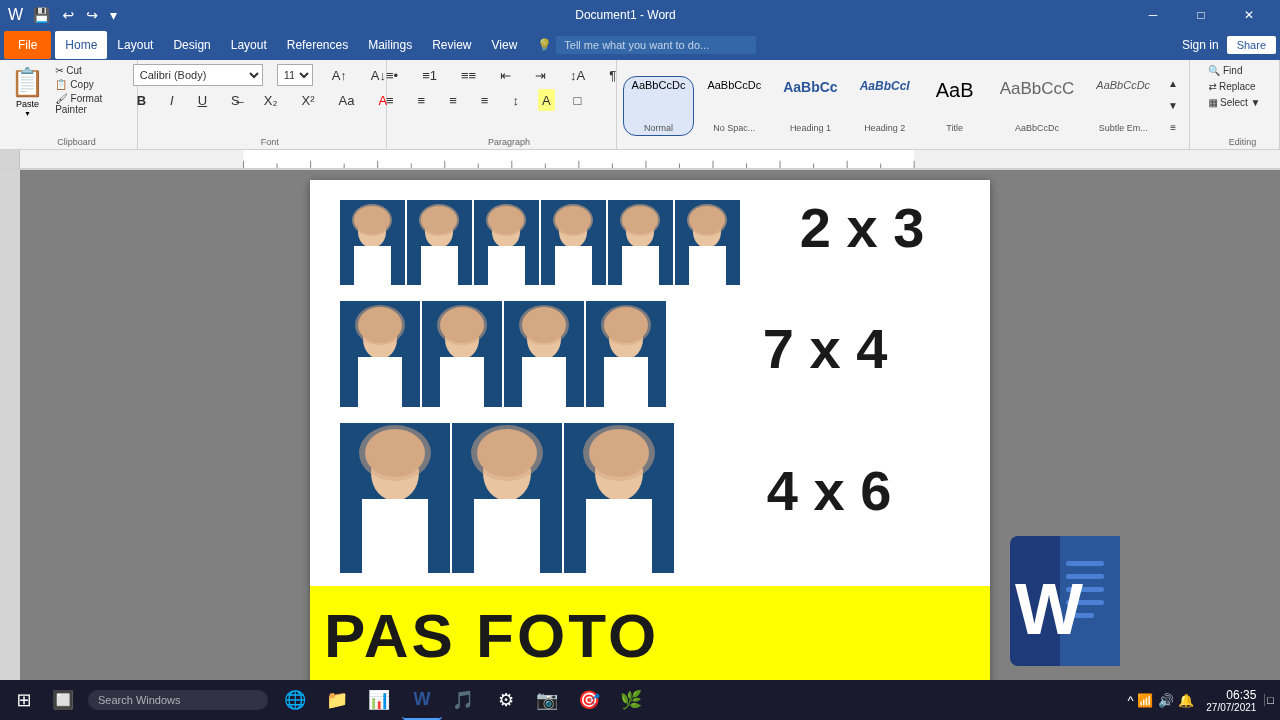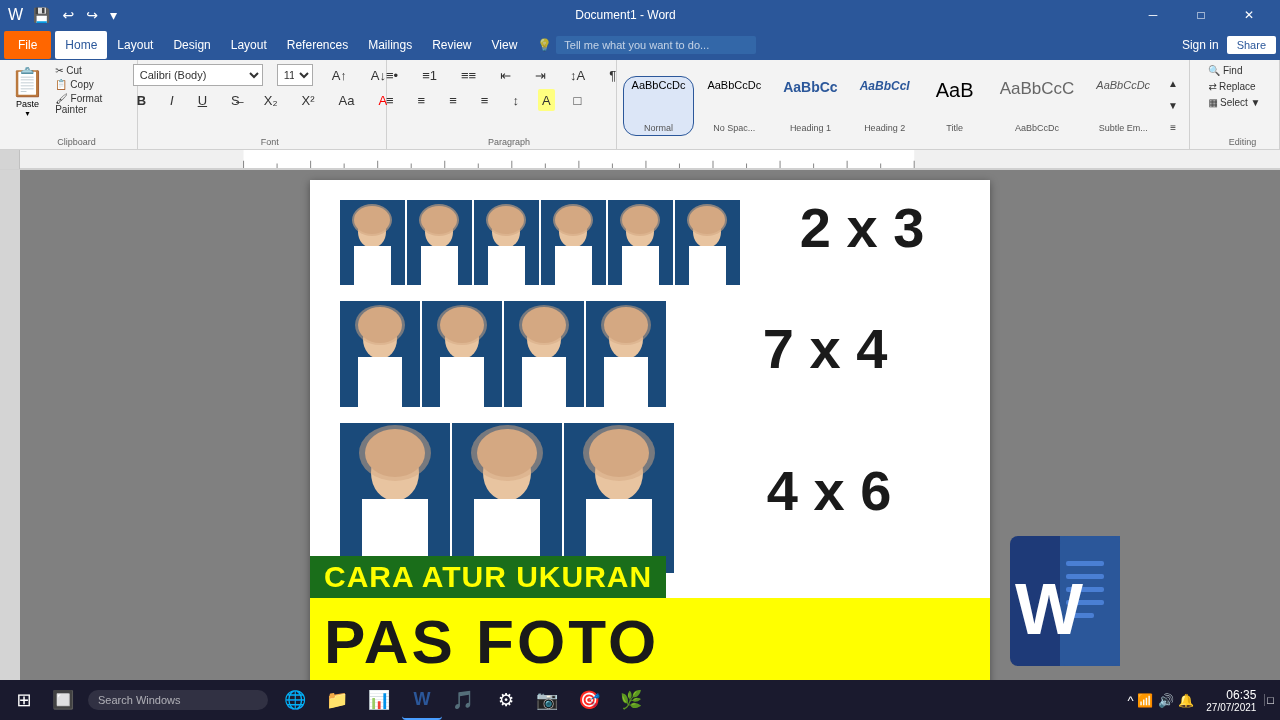--- a/index.html
+++ b/index.html
@@ -668,22 +668,21 @@
                 <ellipse cx="55" cy="30" rx="30" ry="24" fill="#d4a882"></ellipse>
                 <rect x="22" y="76" width="66" height="74" fill="white"></rect>
                 <ellipse cx="55" cy="30" rx="36" ry="28" fill="#d4a882" opacity="0.5"></ellipse>
               </svg>
           </div>
         </div>
         <div class="size-label" style="font-size:56px;margin-left:24px;font-family:Arial Black,Arial,sans-serif;font-weight:900;line-height:1;padding-top:40px;">4 x 6</div>
       </div>
 
       <div style="position:absolute;bottom:0;left:0;right:0;z-index:10;">
-        <div style="background:#1a6e1a;color:#ffff00;font-size:30px;font-weight:900;padding:4px 14px;font-family:Arial Black,Arial,sans-serif;letter-spacing:1px;display:inline-block;">CARA ATUR UKURAN</div>
-        <div style="background:#ffff00;color:#1a1a1a;font-size:62px;font-weight:900;padding:10px 14px;font-family:Arial Black,Arial,sans-serif;letter-spacing:3px;display:block;line-height:1.1;">PAS FOTO</div>
+        <div style="background:#ffff00;color:#1a1a1a;font-size:62px;font-weight:900;padding:16px 14px;font-family:Arial Black,Arial,sans-serif;letter-spacing:3px;display:block;line-height:1.1;">PAS FOTO</div>
       </div>
 
       <div style="position:absolute;bottom:10px;right:-140px;width:130px;height:150px;">
         <svg viewBox="0 0 130 150" width="130" height="150">
 
           <rect x="10" y="10" width="110" height="130" rx="8" fill="#1e3a78"></rect>
           <rect x="60" y="10" width="60" height="130" rx="0" fill="#2b579a"></rect>
           <rect x="60" y="10" width="60" height="130" rx="8" fill="#2b579a"></rect>
 
           <rect x="66" y="35" width="38" height="5" fill="#4a7fd4" rx="2"></rect>

